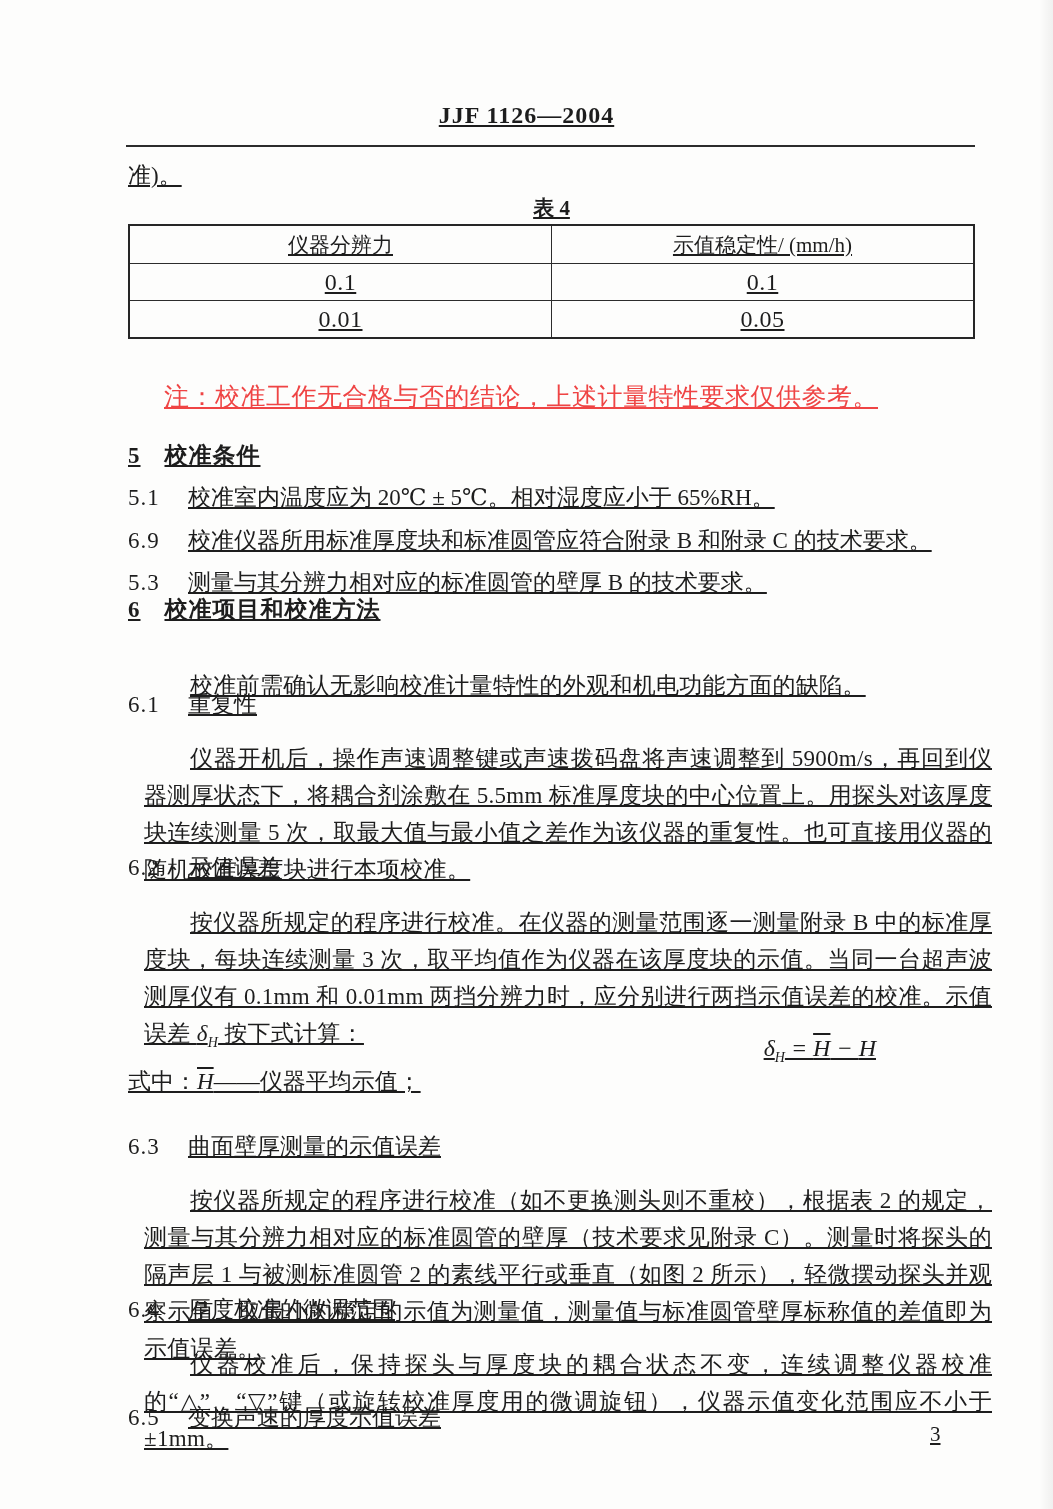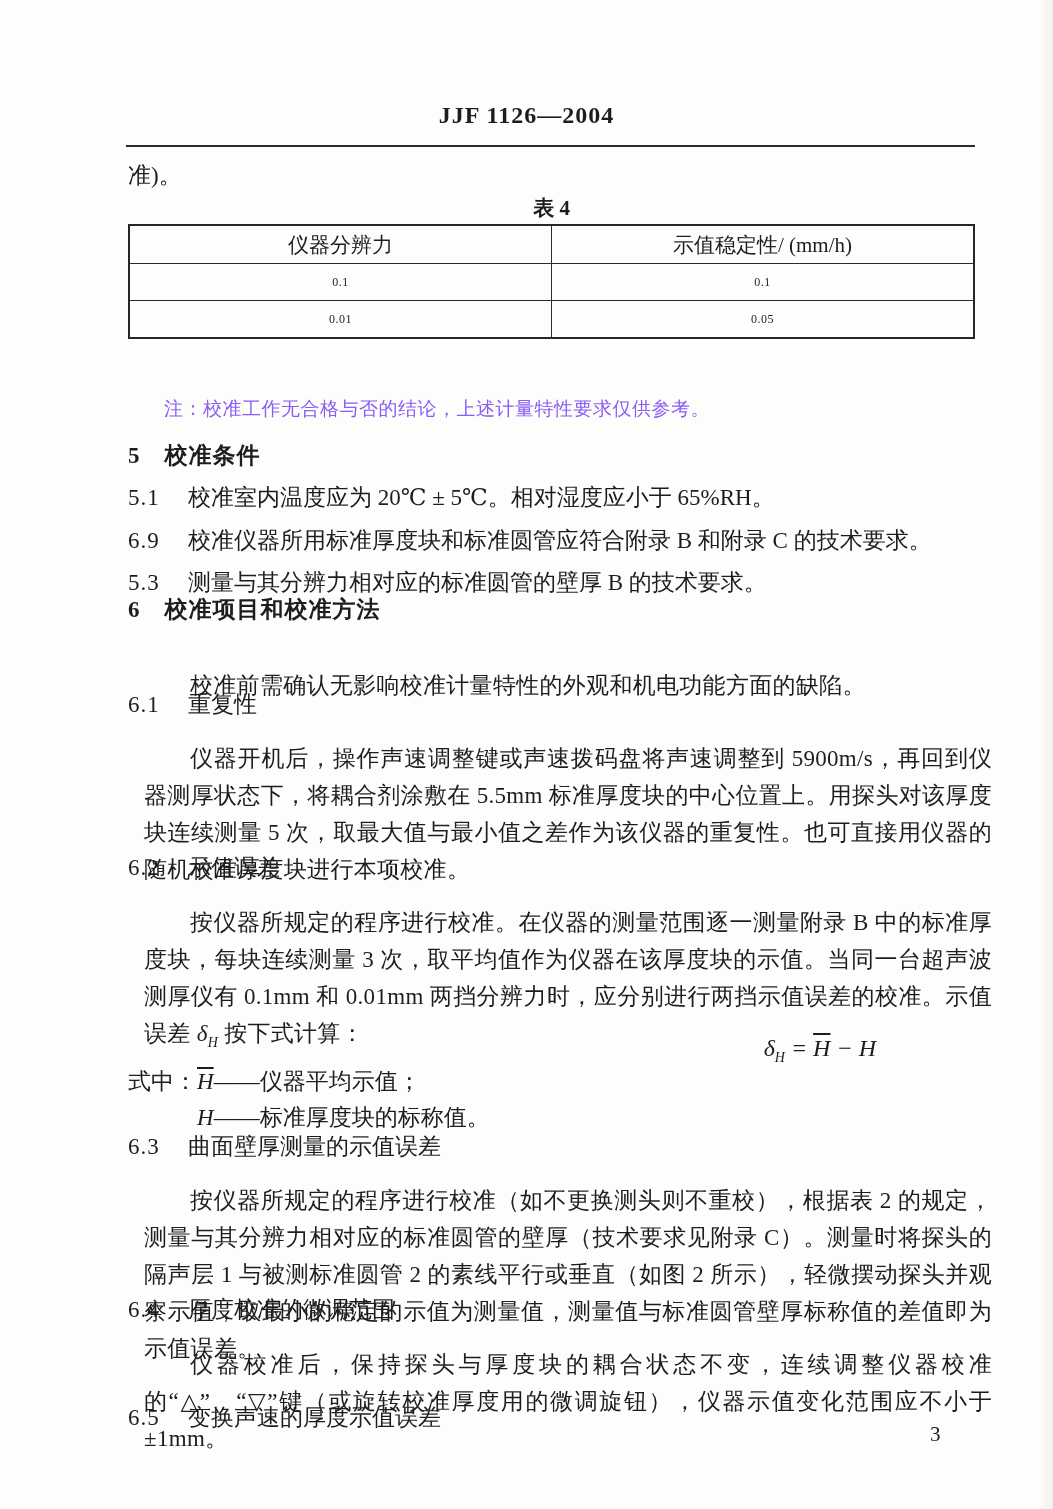--- a/index.html
+++ b/index.html
@@ -9,21 +9,21 @@
   }
   .page {
     position: relative;
     width: 1053px;
     height: 1509px;
     background: #fdfdfc;
     font-family: "Liberation Serif", "DejaVu Serif", serif;
     color: #1d1d1d;
     overflow: hidden;
   }
-  .abs { position: absolute; }
+  .abs { position: absolute; text-decoration: underline; }
 
   
   .doc-header {
     top: 102px; left: 0; width: 100%;
     text-align: center;
     font-size: 24px;
     font-weight: bold;
     letter-spacing: 1px;
   }
   .header-rule {
@@ -51,27 +51,27 @@
   }
   table.t3 th, table.t3 td {
     border: 1px solid #2c2c2c;
     text-align: center;
     vertical-align: middle;
     font-weight: normal;
     padding: 0;
   }
   table.t3 { border: 2px solid #262626; padding-left: 21px; }
   table.t3 th { height: 37px; font-size: 21px; }
-  table.t3 td { height: 36px; font-size: 12px; letter-spacing: 0.5px; }
+  table.t3 td { height: 36px; font-size: 24px; letter-spacing: 0.5px; }
 
   .tbl-note {
-    top: 396px; left: 164px;
-    font-size: 19px;
+    top: 380px; left: 164px;
+    font-size: 25px;
     letter-spacing: 0.5px;
-    color: #8b5cf6;
+    color: #ef4444;
   }
 
   
   .sec-head {
     left: 128px;
     font-size: 23px;
     font-weight: bold;
     font-family: "Liberation Sans", "DejaVu Sans", sans-serif;
     letter-spacing: 1px;
   }
@@ -197,23 +197,20 @@
   </div>
   <p class="abs para" style="top:888px"><span>按仪器所规定的程序进行校准。在仪器的测量范围逐一测量附录 B 中的标准厚度块，每块连续测量 3 次，取平均值作为仪器在该厚度块的示值。当同一台超声波测厚仪有 0.1mm 和 0.01mm 两挡分辨力时，应分别进行两挡示值误差的校准。示值误差 </span><span class="it delta-inline"><span>δ</span><sub>H</sub></span><span> 按下式计算：</span></p>
 
   <div class="abs formula">
     <span><span>δ</span><sub>H</sub></span><span> = </span><span class="ovl">H</span><span> − </span><span>H</span>
   </div>
 
   <div class="abs where-line" style="top:1066px">
     <span>式中：</span><span class="it ovl">H</span><span>——</span><span>仪器平均示值；</span>
   </div>
-  <div class="abs where-line" style="top:1102px; left:197px">
-    <span class="it">H</span><span>——</span><span>标准厚度块的标称值。</span>
-  </div>
 
   <div class="abs sub-head" style="top:1131px">
     <span class="inum">6.3</span><span>曲面壁厚测量的示值误差</span>
   </div>
   <p class="abs para" style="top:1166px">按仪器所规定的程序进行校准（如不更换测头则不重校），根据表 2 的规定，测量与其分辨力相对应的标准圆管的壁厚（技术要求见附录 C）。测量时将探头的隔声层 1 与被测标准圆管 2 的素线平行或垂直（如图 2 所示），轻微摆动探头并观察示值，取最小的稳定的示值为测量值，测量值与标准圆管壁厚标称值的差值即为示值误差。</p>
 
   <div class="abs sub-head" style="top:1294px">
     <span class="inum">6.4</span><span>厚度校准的微调范围</span>
   </div>
   <p class="abs para" style="top:1330px">仪器校准后，保持探头与厚度块的耦合状态不变，连续调整仪器校准的“△”、“▽”键（或旋转校准厚度用的微调旋钮），仪器示值变化范围应不小于 ±1mm。</p>

